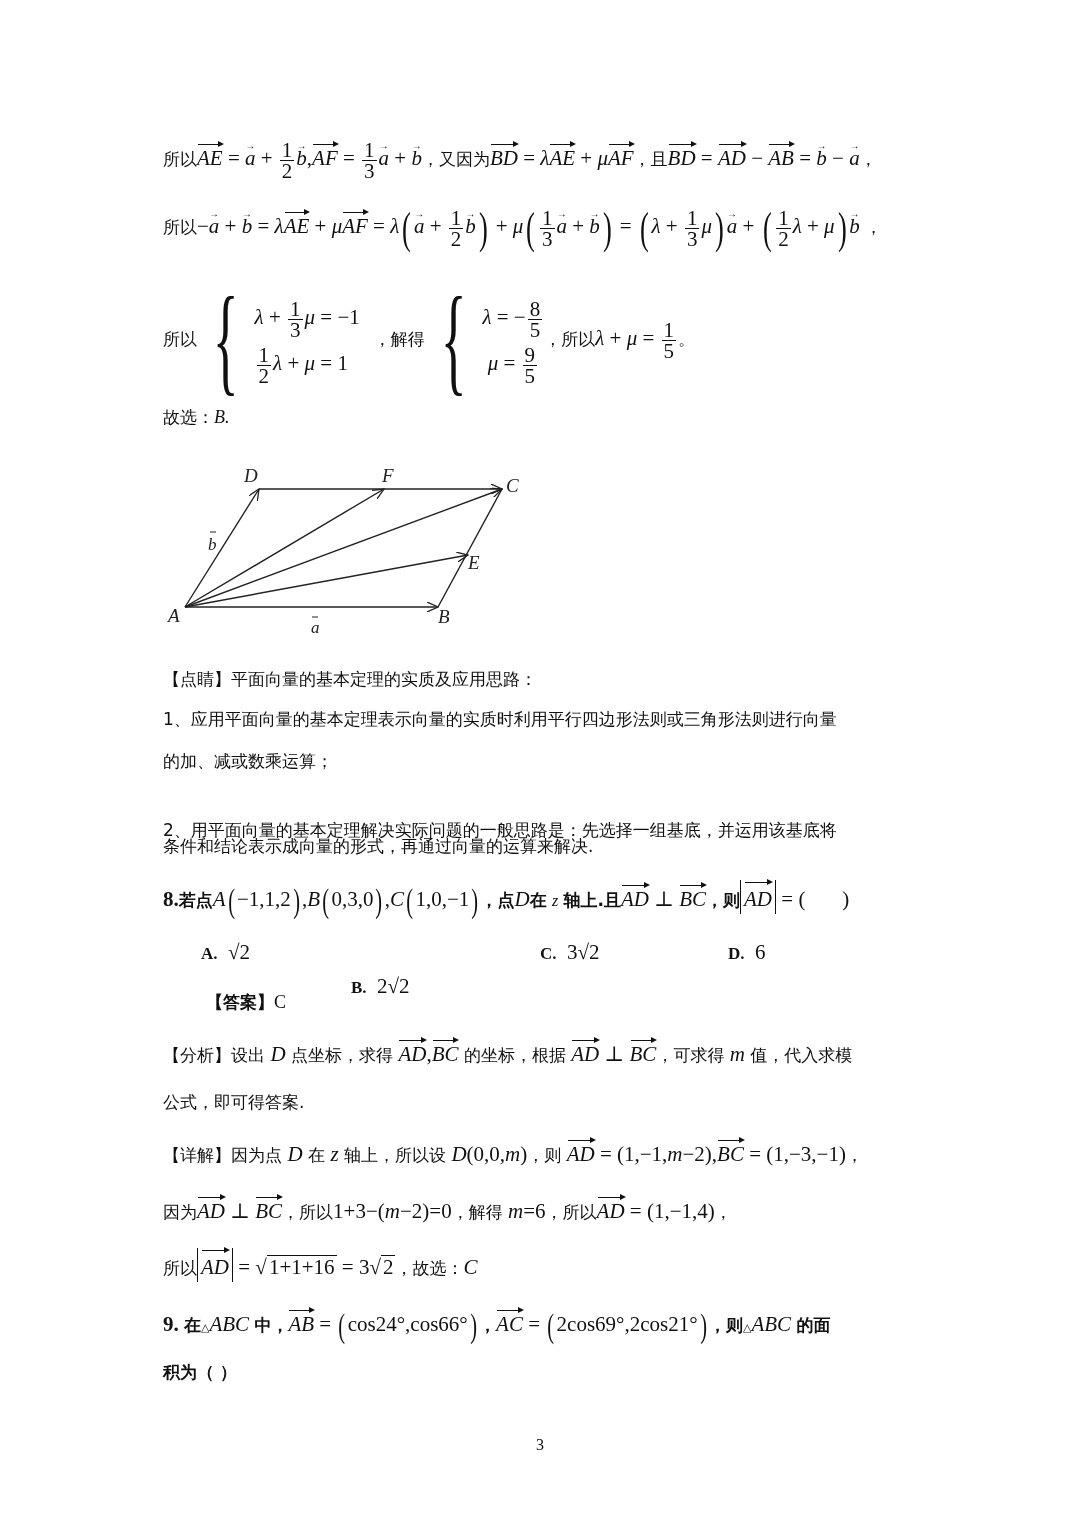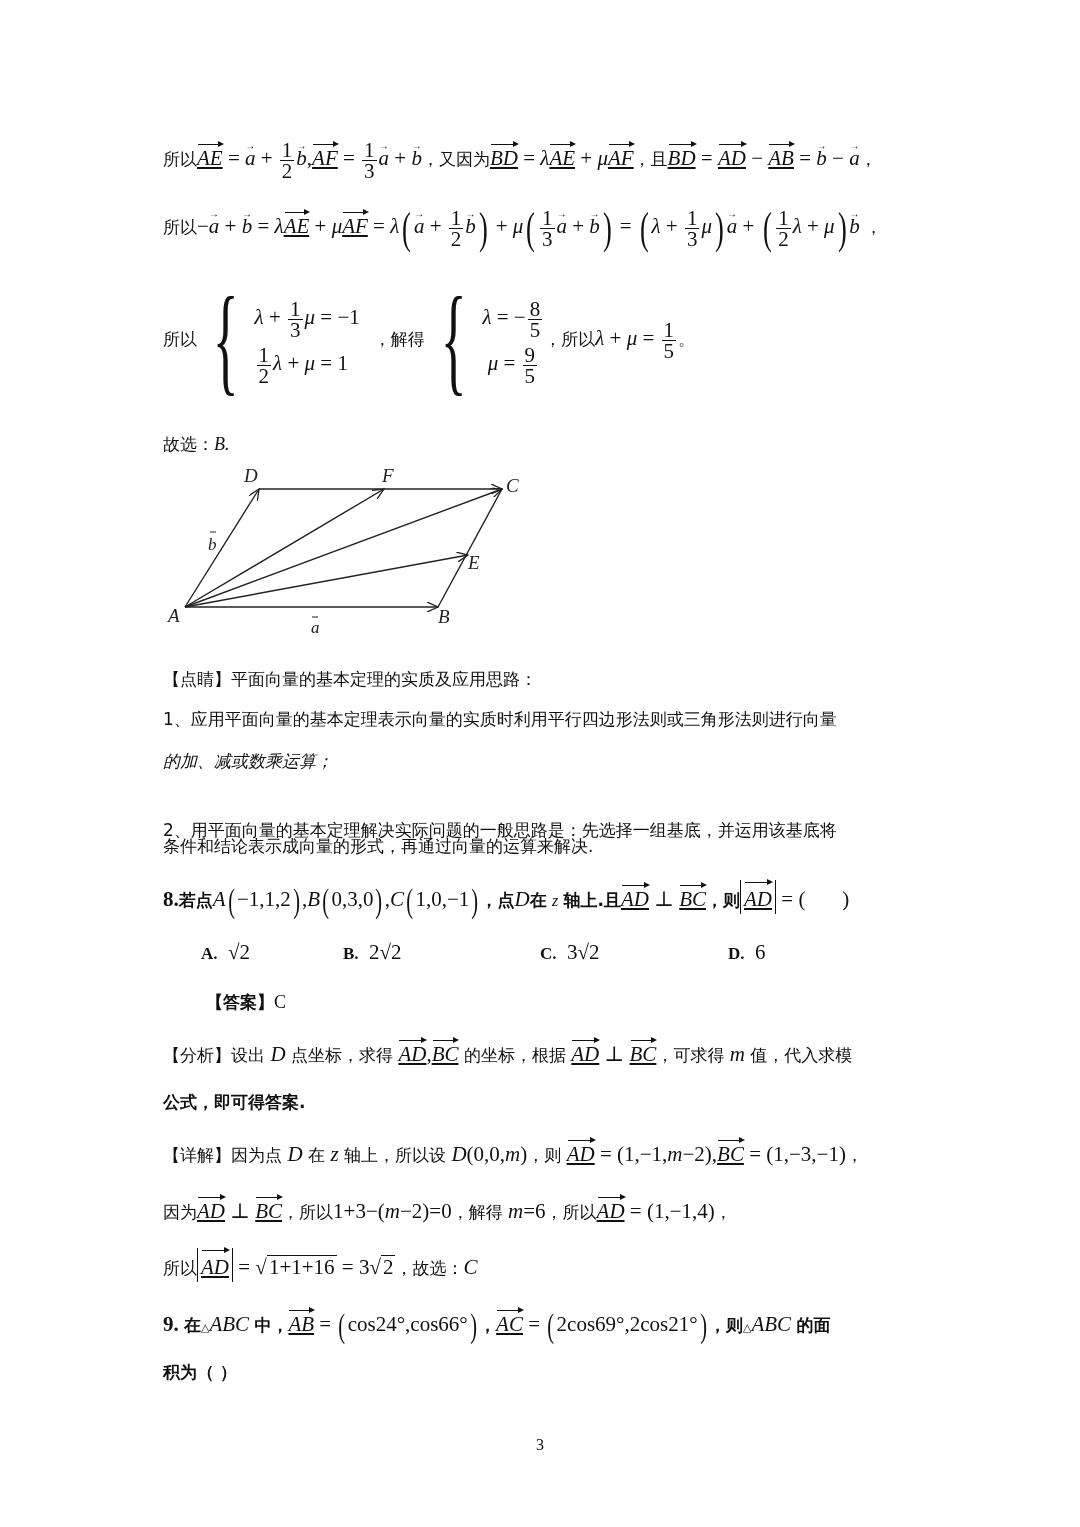--- a/index.html
+++ b/index.html
@@ -2,21 +2,21 @@
 <html><head>
 <meta charset="utf-8">
 <style>
   html, body { margin:0; padding:0; background:#ffffff; }
   body { width:1080px; height:1527px; position:relative; overflow:hidden;
          font-family:"Liberation Serif","DejaVu Serif",serif; color:#111; }
   .line { position:absolute; left:163px; font-size:18px; line-height:24px; white-space:nowrap; }
   .cn { font-family:"DejaVu Sans","Liberation Sans",sans-serif; font-size:17px; }
   .math { font-family:"Liberation Serif","DejaVu Serif",serif; font-size:21px; }
   .i { font-style:italic; }
-  .vec { position:relative; display:inline-block; font-style:italic; padding-top:4px;text-decoration:underline; }
+  .vec { position:relative; display:inline-block; font-style:italic; padding-top:4px; }
   .vec::before { content:""; position:absolute; left:1px; right:1px; top:2px; border-top:1.3px solid #111; }
   .vec::after { content:""; position:absolute; right:-1px; top:-1px; width:0; height:0;
                 border-left:6px solid #111; border-top:3px solid transparent; border-bottom:3px solid transparent; }
   .sv { position:relative; display:inline-block; font-style:italic; }
   .sv::after { content:"→"; position:absolute; left:0; right:0; top:-12px; font-size:10px; text-align:center; font-style:normal; }
   .frac { display:inline-flex; flex-direction:column; vertical-align:middle; text-align:center; margin:0 2px; line-height:20px; }
   .frac .num { border-bottom:1.3px solid #111; padding:0 2px; }
   .frac .den { padding:0 2px; }
   .bigp { font-size:44px; font-weight:100; vertical-align:middle; line-height:40px; display:inline-block; transform:scaleX(0.6); }
   .brace { font-size:120px; font-weight:100; line-height:110px; display:inline-block; transform:scaleX(0.45); vertical-align:middle; }
@@ -75,21 +75,21 @@
       <span>&nbsp;<span class="i">μ</span> = <span class="frac">
           <span class="num">9</span>
           <span class="den">5</span>
         </span></span>
     </span><span class="cn">，所以</span><span class="i">λ</span> + <span class="i">μ</span> = <span class="frac">
       <span class="num">1</span>
       <span class="den">5</span>
     </span><span class="cn">。</span>
 </div>
 
-<div class="line" style="top:432px;">
+<div class="line" style="top:405px;">
   <span class="cn">故选：</span><span class="i">B.</span>
 </div>
 
 <svg id="fig" width="380" height="180" viewBox="0 0 380 180">
   <defs>
     <marker id="ah" markerWidth="12" markerHeight="10" refX="11" refY="5" orient="auto" markerUnits="userSpaceOnUse">
       <path d="M0,0 L11,5 L0,10" fill="none" stroke="#222" stroke-width="1.3"></path>
     </marker>
   </defs>
   <g stroke="#222" stroke-width="1.4" fill="none">
@@ -112,43 +112,43 @@
     <text x="151" y="173" font-size="17">a</text>
   </g>
   <g stroke="#222" stroke-width="1">
     <line x1="50" y1="72" x2="56" y2="72"></line>
     <line x1="152" y1="157" x2="158" y2="157"></line>
   </g>
 </svg>
 
 <div class="line cn" style="top:667px;text-align:center;">【点睛】平面向量的基本定理的实质及应用思路：</div>
 <div class="line cn" style="top:707px;">1、应用平面向量的基本定理表示向量的实质时利用平行四边形法则或三角形法则进行向量</div>
-<div class="line cn" style="top:749px;font-style:italic;">的加、减或数乘运算；</div>
+<div class="line cn" style="top:749px;">的加、减或数乘运算；</div>
 <div class="line cn" style="top:792px;margin-top:26px;">2、用平面向量的基本定理解决实际问题的一般思路是：先选择一组基底，并运用该基底将</div>
 <div class="line cn" style="top:834px;">条件和结论表示成向量的形式，再通过向量的运算来解决.</div>
 
 <div class="line math" style="top:880px;">
   <span class="b">8.</span><span class="cn b">若点</span><span class="i">A</span><span class="bigp" style="font-size:34px;">(</span>−1,1,2<span class="bigp" style="font-size:34px;">)</span>,<span class="i">B</span><span class="bigp" style="font-size:34px;">(</span>0,3,0<span class="bigp" style="font-size:34px;">)</span>,<span class="i">C</span><span class="bigp" style="font-size:34px;">(</span>1,0,−1<span class="bigp" style="font-size:34px;">)</span><span class="cn b">，点</span><span class="i">D</span><span class="cn b">在</span> <span class="i" style="font-size:16px;">z</span> <span class="cn b">轴上.且</span><span class="vec">AD</span> ⊥ <span class="vec">BC</span><span class="cn b">，则</span><span class="abs"><span class="vec">AD</span></span> = (&nbsp;&nbsp;&nbsp;&nbsp;&nbsp;&nbsp;&nbsp;)
 </div>
 
 <div class="line math" style="top:940px; width:760px;">
   <span style="position:absolute; left:0;margin-left:38px;"><span class="b" style="font-size:17px;">A.</span>&nbsp;&nbsp;<span>√2</span></span>
-  <span style="position:absolute; left:180px;"><span class="b" style="font-size:17px;">B.</span>&nbsp;&nbsp;<span>2√2</span></span>
+  <span style="position:absolute; left:188px;margin-top:34px;"><span class="b" style="font-size:17px;">B.</span>&nbsp;&nbsp;<span>2√2</span></span>
   <span style="position:absolute; left:377px;"><span class="b" style="font-size:17px;">C.</span>&nbsp;&nbsp;<span>3√2</span></span>
   <span style="position:absolute; left:565px;"><span class="b" style="font-size:17px;">D.</span>&nbsp;&nbsp;<span>6</span></span>
 </div>
 
 <div class="line" style="top:990px;margin-left:43px;">
   <span class="cn b">【答案】</span><span>C</span>
 </div>
 
 <div class="line math" style="top:1038px;">
   <span class="cn">【分析】</span><span class="cn">设出 </span><span class="i">D</span><span class="cn"> 点坐标，求得 </span><span class="vec">AD</span>,<span class="vec">BC</span><span class="cn"> 的坐标，根据 </span><span class="vec">AD</span> ⊥ <span class="vec">BC</span><span class="cn">，可求得 </span><span class="i">m</span><span class="cn"> 值，代入求模</span>
 </div>
-<div class="line cn" style="top:1090px;font-weight:bold;">公式，即可得答案.</div>
+<div class="line cn" style="top:1090px;">公式，即可得答案.</div>
 
 <div class="line math" style="top:1138px;">
   <span class="cn">【详解】</span><span class="cn">因为点 </span><span class="i">D</span><span class="cn"> 在 </span><span class="i">z</span><span class="cn"> 轴上，所以设 </span><span class="i">D</span>(0,0,<span class="i">m</span>)<span class="cn">，则 </span><span class="vec">AD</span> = (1,−1,<span class="i">m</span>−2),<span class="vec">BC</span> = (1,−3,−1)<span class="cn">，</span>
 </div>
 <div class="line math" style="top:1195px;">
   <span class="cn">因为</span><span class="vec">AD</span> ⊥ <span class="vec">BC</span><span class="cn">，所以</span>1+3−(<span class="i">m</span>−2)=0<span class="cn">，解得 </span><span class="i">m</span>=6<span class="cn">，所以</span><span class="vec">AD</span> = (1,−1,4)<span class="cn">，</span>
 </div>
 <div class="line math" style="top:1248px;">
   <span class="cn">所以</span><span class="abs"><span class="vec">AD</span></span> = √<span class="sqrt">1+1+16</span> = 3√<span class="sqrt">2</span><span class="cn">，故选：</span><span class="i">C</span>
 </div>

